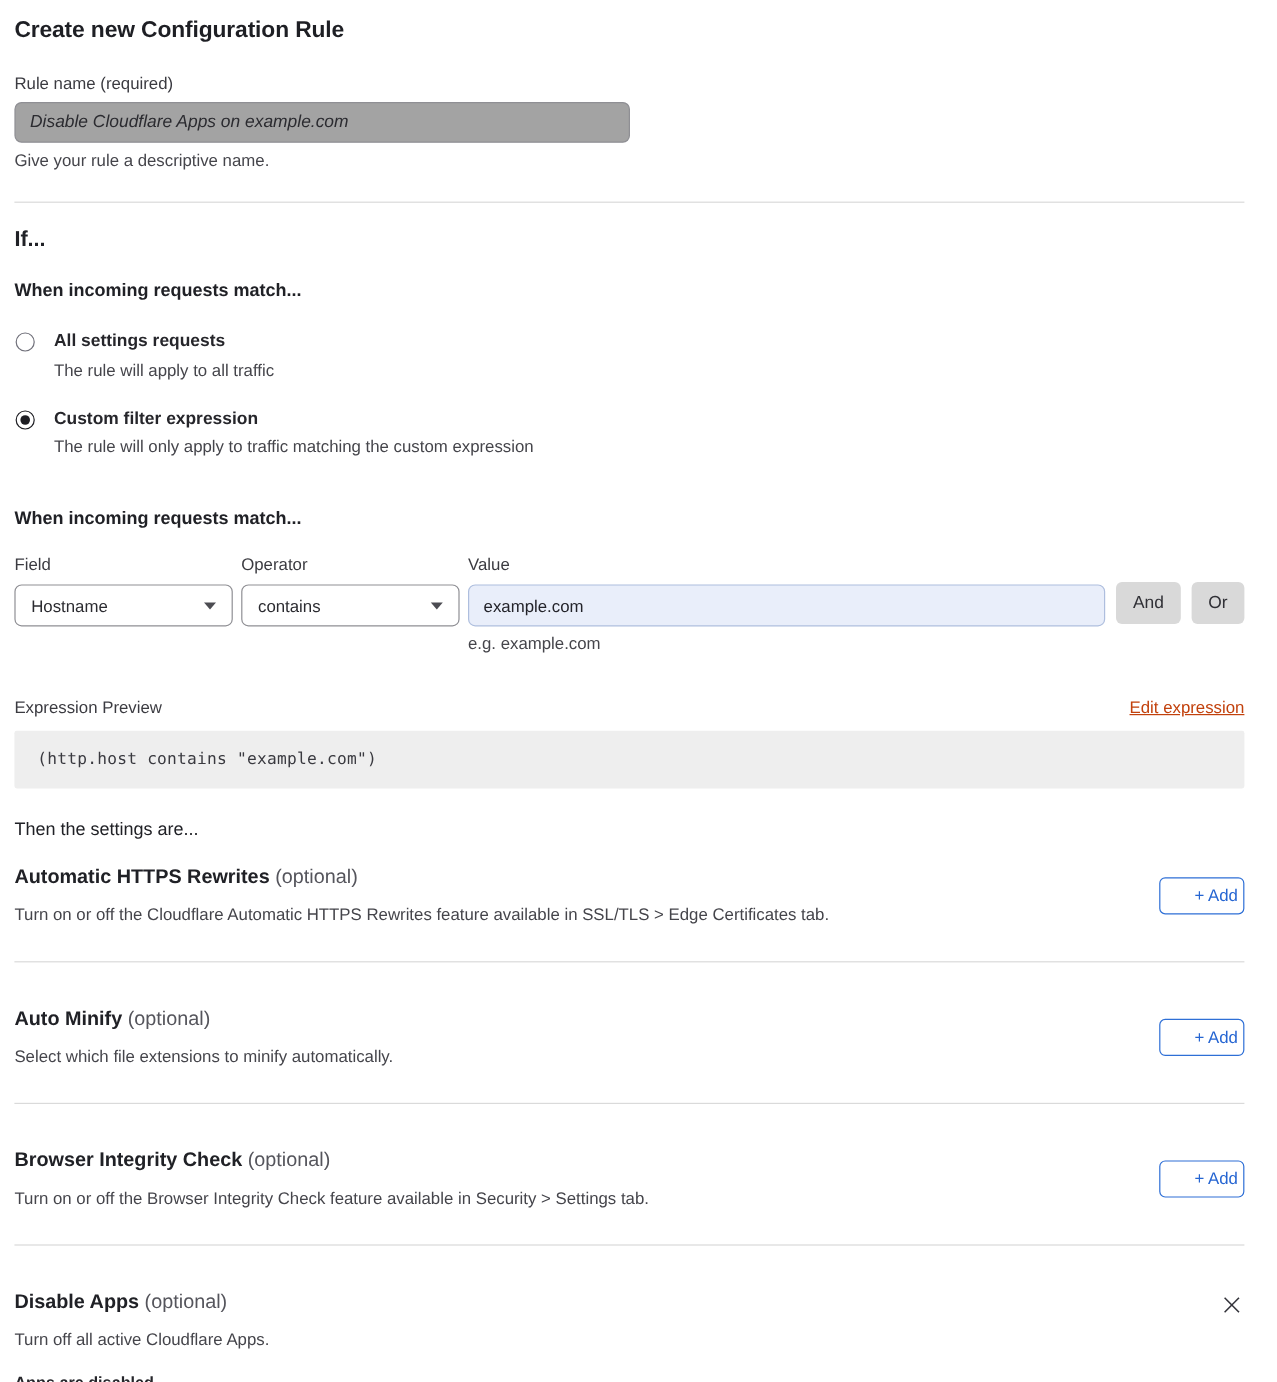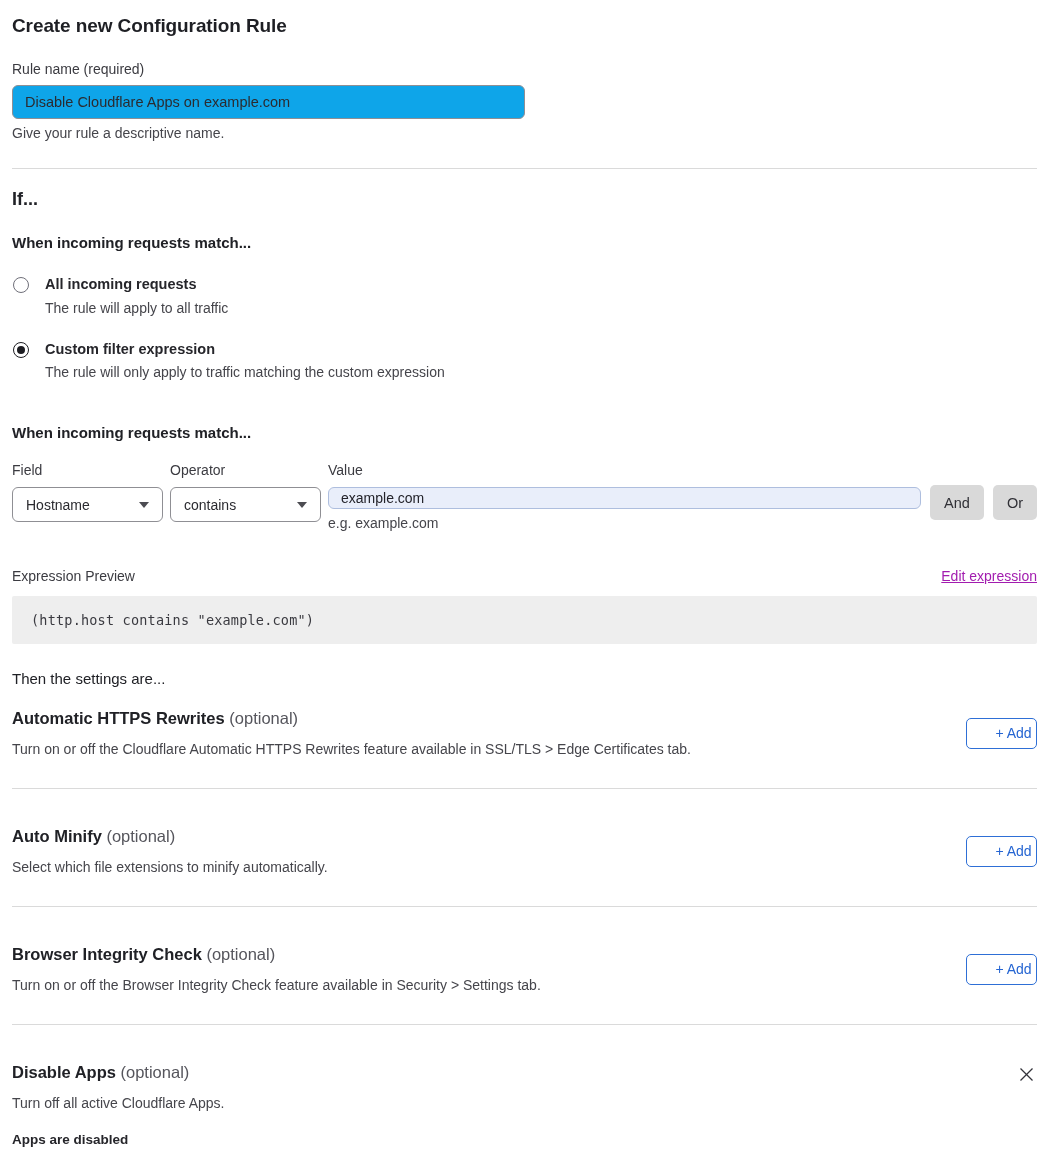--- a/index.html
+++ b/index.html
@@ -17,21 +17,21 @@
     letter-spacing: -0.1px; margin-bottom: 24px;
   }
 
   .field-label { display: block; font-size: 14px; color: #3b3b41; margin-bottom: 8px; }
 
   .text-input {
     width: 513px; height: 34px;
     border: 1px solid #8f8f94; border-radius: 6px;
     padding: 0 12px; font-size: 14.5px; color: #2b2b30;
     font-family: "Liberation Sans", sans-serif;
-    background: #0ea5e9; outline: none; display: block;
+    background: #a3a3a3; outline: none; display: block; font-style: italic;
   }
   .helper { font-size: 14px; color: #45454b; margin-top: 6px; }
 
   .divider { border: none; border-top: 1px solid #dadada; margin: 27px 0 0 0; }
 
   .if-heading { font-size: 18px; font-weight: bold; color: #202126; margin-top: 20px; }
   .match-heading { font-size: 15px; font-weight: bold; color: #202126; margin-top: 24px; }
 
   .radio-option { display: flex; align-items: flex-start; margin-top: 25px; cursor: pointer; }
   .radio {
@@ -47,55 +47,55 @@
   }
   .radio-label { font-size: 14.5px; font-weight: bold; color: #26262b; line-height: 1.15; }
   .radio-desc { font-size: 14px; color: #45454b; margin-top: 7px; }
 
   .builder-row { display: flex; align-items: flex-start; margin-top: 21px; }
   .builder-col { margin-right: 7px; }
   .builder-col.value-col { flex: 1 1 auto; margin-right: 0; }
   .col-label { display: block; font-size: 14px; color: #3b3b41; margin-bottom: 9px; }
 
   .select {
-    width: 151px; height: 35px;
+    width: 182px; height: 35px;
     border: 1px solid #8f8f94; border-radius: 6px; background: #fff;
     display: flex; align-items: center; justify-content: space-between;
     padding: 0 13px; cursor: pointer;
   }
   .select-value { font-size: 14px; color: #2b2b30; }
   .chevron {
     width: 0; height: 0;
     border-left: 5px solid transparent; border-right: 5px solid transparent;
     border-top: 6px solid #4c4c52;
   }
 
   .value-input {
-    width: 100%; height: 22px;
+    width: 100%; height: 35px;
     border: 1px solid #aebede; border-radius: 6px;
     background: #e9eefa; padding: 0 12px;
     font-size: 14px; color: #23232a;
     font-family: "Liberation Sans", sans-serif; outline: none; display: block;
   }
 
   .connector-buttons { display: flex; margin-top: 23px; }
   .connector-btn {
     height: 35px; padding: 5px 14px; margin-left: 9px;
     background: #d9d9d9; border: none; border-radius: 5px;
     font-size: 14.5px; color: #303036; cursor: pointer;
     font-family: "Liberation Sans", sans-serif;
   }
 
   .preview-header {
     display: flex; justify-content: space-between; align-items: center;
     margin-top: 37px;
   }
   .preview-label { font-size: 14px; color: #3b3b41; }
   .edit-link {
-    font-size: 14px; color: #a21caf; text-decoration: underline; cursor: pointer;
+    font-size: 14px; color: #c2410c; text-decoration: underline; cursor: pointer;
   }
   .code-block {
     margin-top: 12px; height: 48px; background: #eeeeee; border-radius: 2px;
     display: flex; align-items: center; padding: 0 19px;
     font-family: "DejaVu Sans Mono", "Liberation Mono", monospace;
     font-size: 13.5px; color: #3a3a40; letter-spacing: 0.2px;
   }
 
   .then-heading { font-size: 15px; font-weight: normal; color: #202126; margin-top: 26px; }
 
@@ -134,21 +134,21 @@
   </div>
 
   <hr class="divider">
 
   <h2 class="if-heading">If...</h2>
   <h3 class="match-heading">When incoming requests match...</h3>
 
   <div class="radio-option">
     <span class="radio"></span>
     <div class="radio-text">
-      <div class="radio-label">All incoming requests</div>
+      <div class="radio-label">All settings requests</div>
       <div class="radio-desc">The rule will apply to all traffic</div>
     </div>
   </div>
 
   <div class="radio-option">
     <span class="radio checked"></span>
     <div class="radio-text">
       <div class="radio-label">Custom filter expression</div>
       <div class="radio-desc">The rule will only apply to traffic matching the custom expression</div>
     </div>

